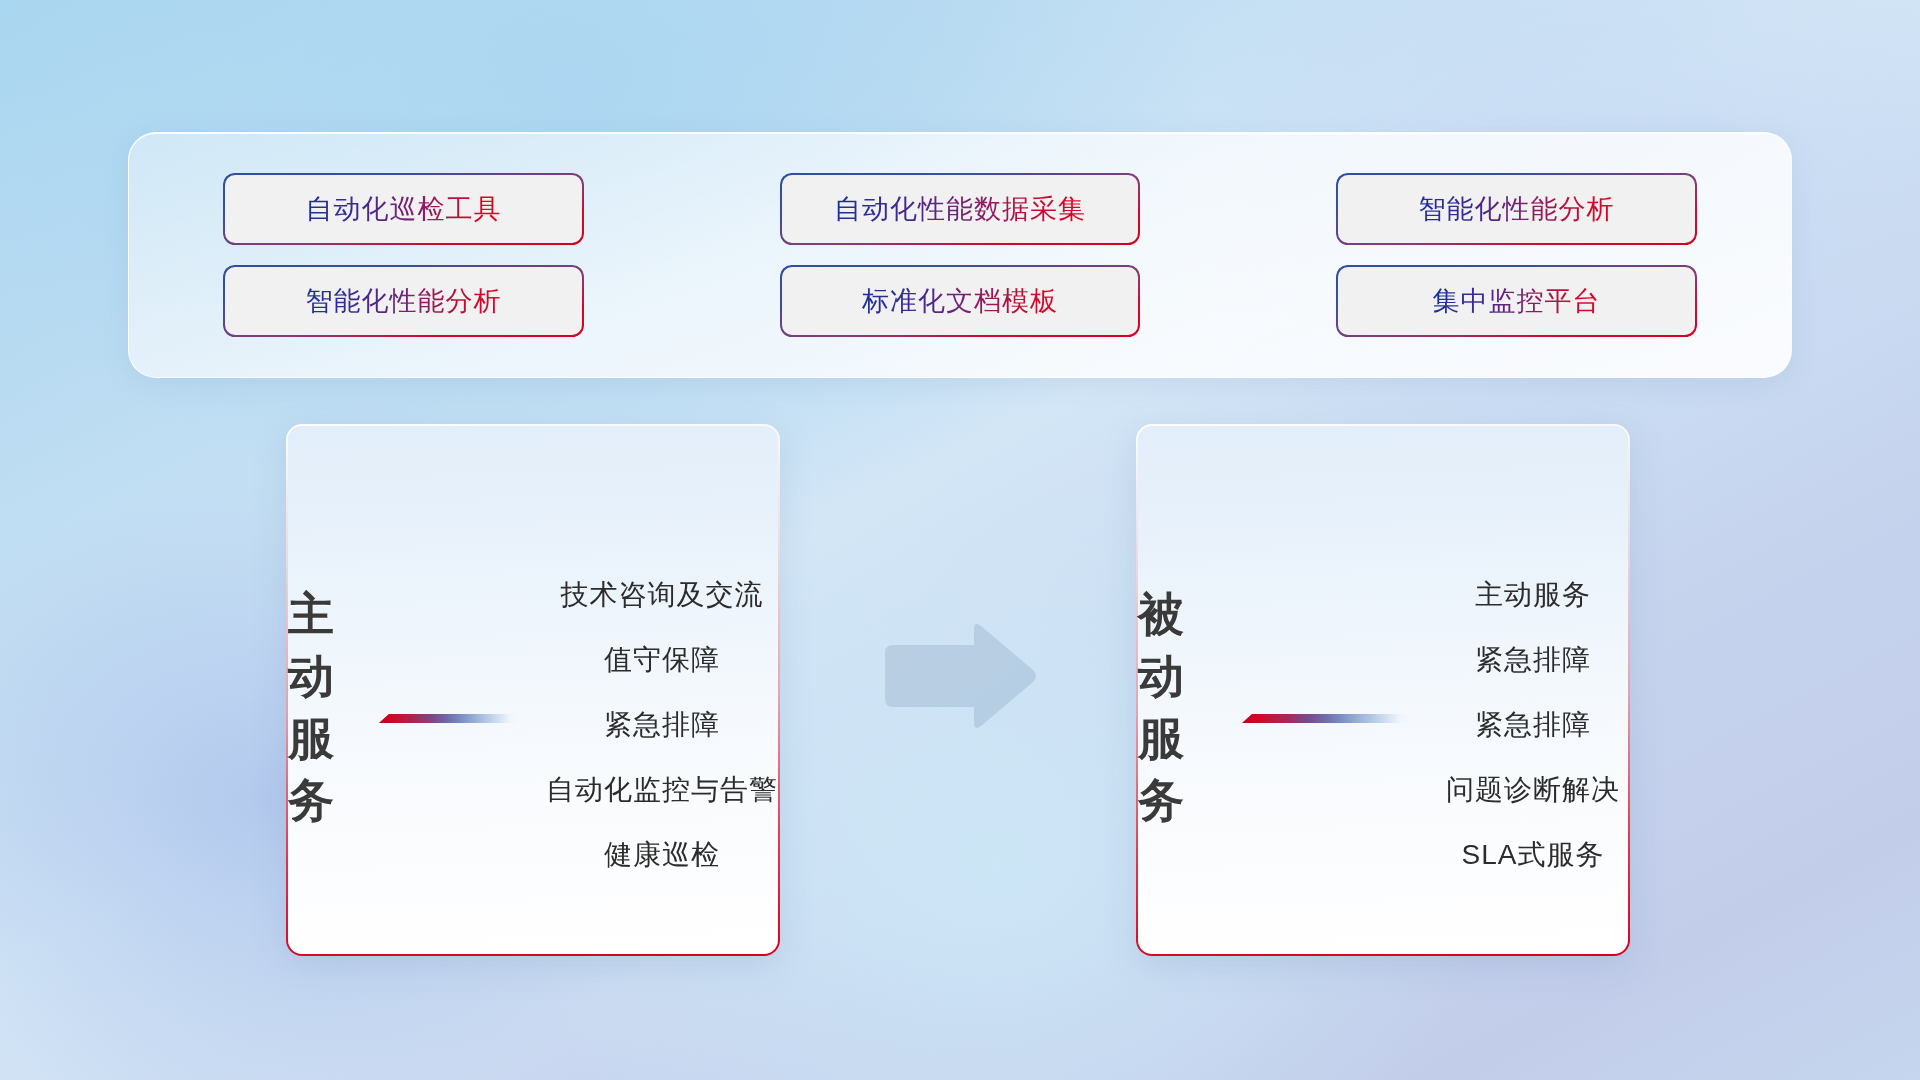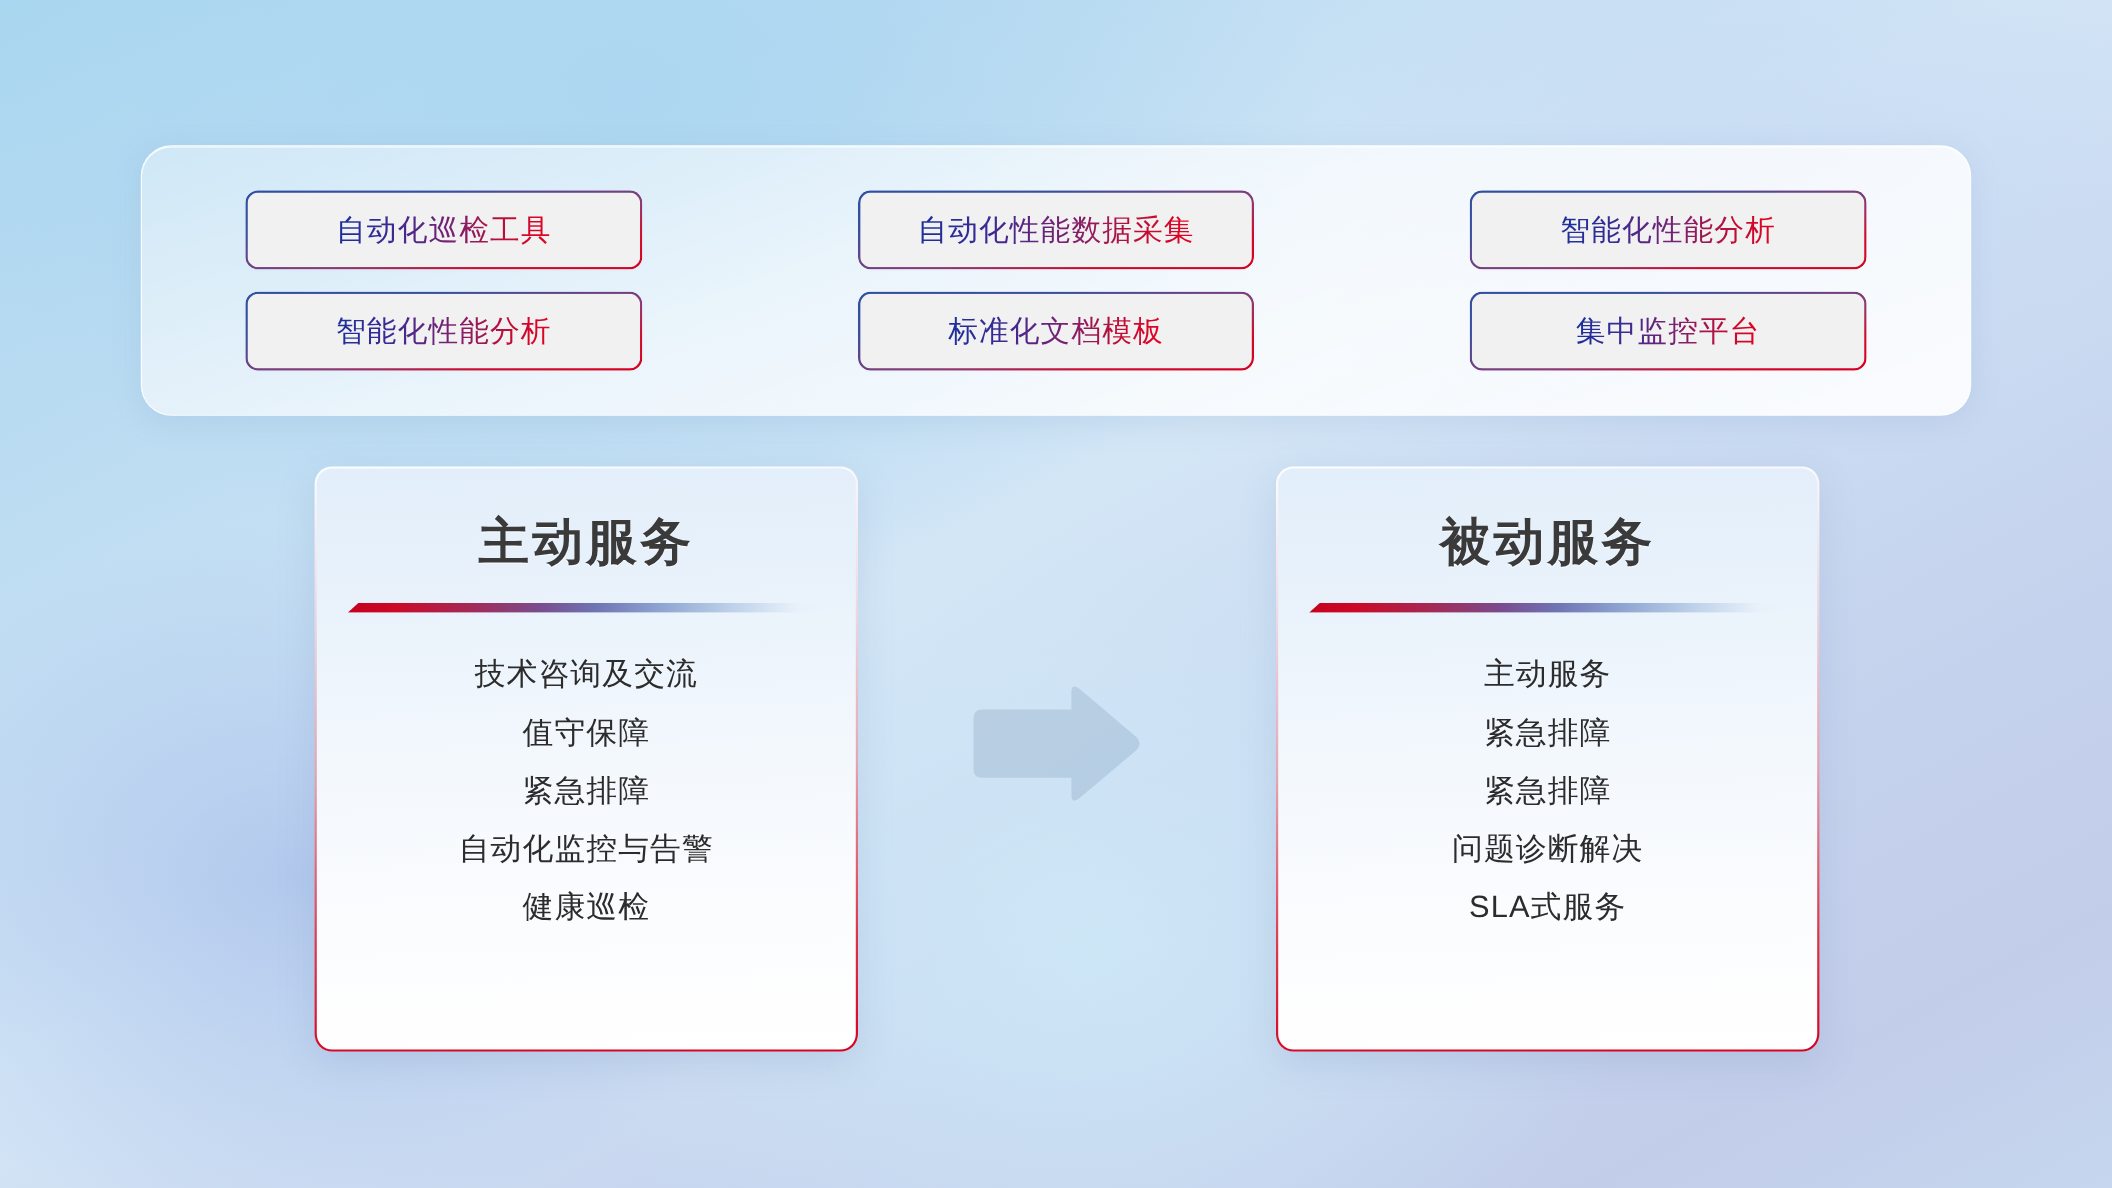--- a/index.html
+++ b/index.html
@@ -73,26 +73,26 @@
     padding:2px;
     background:linear-gradient(178deg,
       rgba(255,255,255,0.95) 0%,
       rgba(246,214,218,0.75) 26%,
       rgba(235,150,160,0.80) 52%,
       rgba(224,40,60,0.92) 80%,
       #d8001f 100%);
     box-shadow:0 10px 34px rgba(110,140,185,0.20);
   }
   .card.left  { left:286px; }
-  .card.right { left:1160px; }
+  .card.right { left:1136px; }
   .card-inner {
     width:100%; height:100%;
     border-radius:14px;
     background:linear-gradient(178deg, #e2eefa 0%, #e9f2fb 22%, #f3f8fd 50%, #fbfcfe 76%, #ffffff 100%);
-    display:flex; flex-direction:column;
+    display:flex; flex-direction:row;
     align-items:center;
     padding-top:36px;
   }
   .card-title {
     font-size:46px;
     font-weight:bold;
     color:#3a3a3a;
     letter-spacing:3px;
     text-shadow:0 1px 1px rgba(255,255,255,0.9);
   }
@@ -101,21 +101,21 @@
     width:100%; height:9px;
     background:linear-gradient(90deg,
       #c5001f 0%, #cb0a27 10%, #a32a58 26%, #7a4b8d 40%,
       #6f74b4 52%, #8fa6d2 66%, #bcd0e9 80%, rgba(225,236,247,0.25) 94%, rgba(255,255,255,0) 100%);
     clip-path:polygon(10px 0, 100% 0, 100% 100%, 0 100%);
   }
   .card-list {
     margin-top:34px;
     display:flex; flex-direction:column;
     align-items:center;
-    gap:15px;
+    gap:27px;
     width:100%;
   }
   .card-item {
     font-size:28px;
     color:#2c2c2c;
     letter-spacing:1px;
     white-space:nowrap;
   }
 
   

